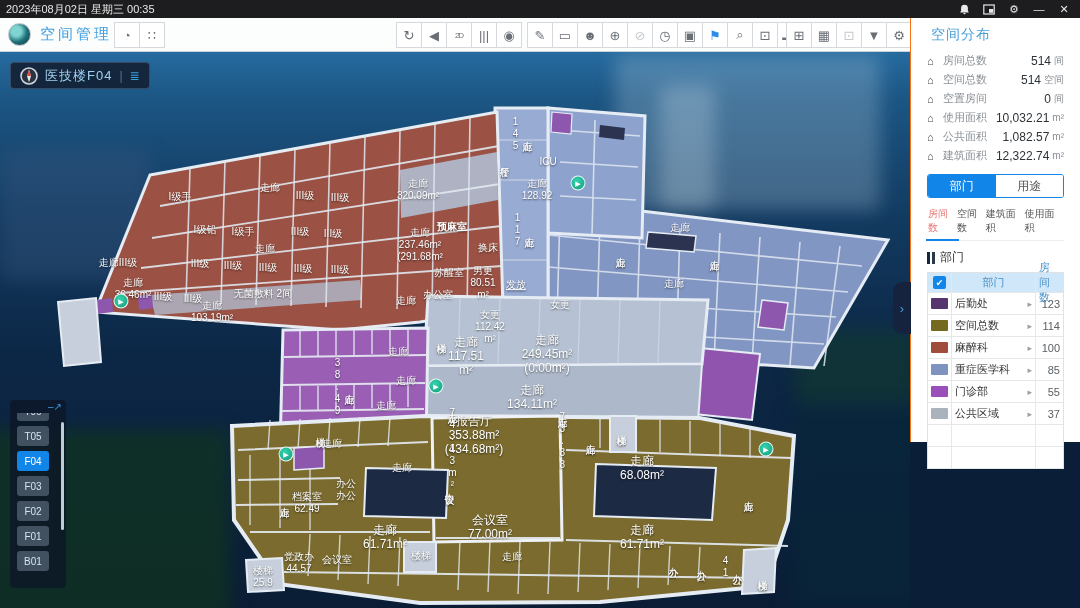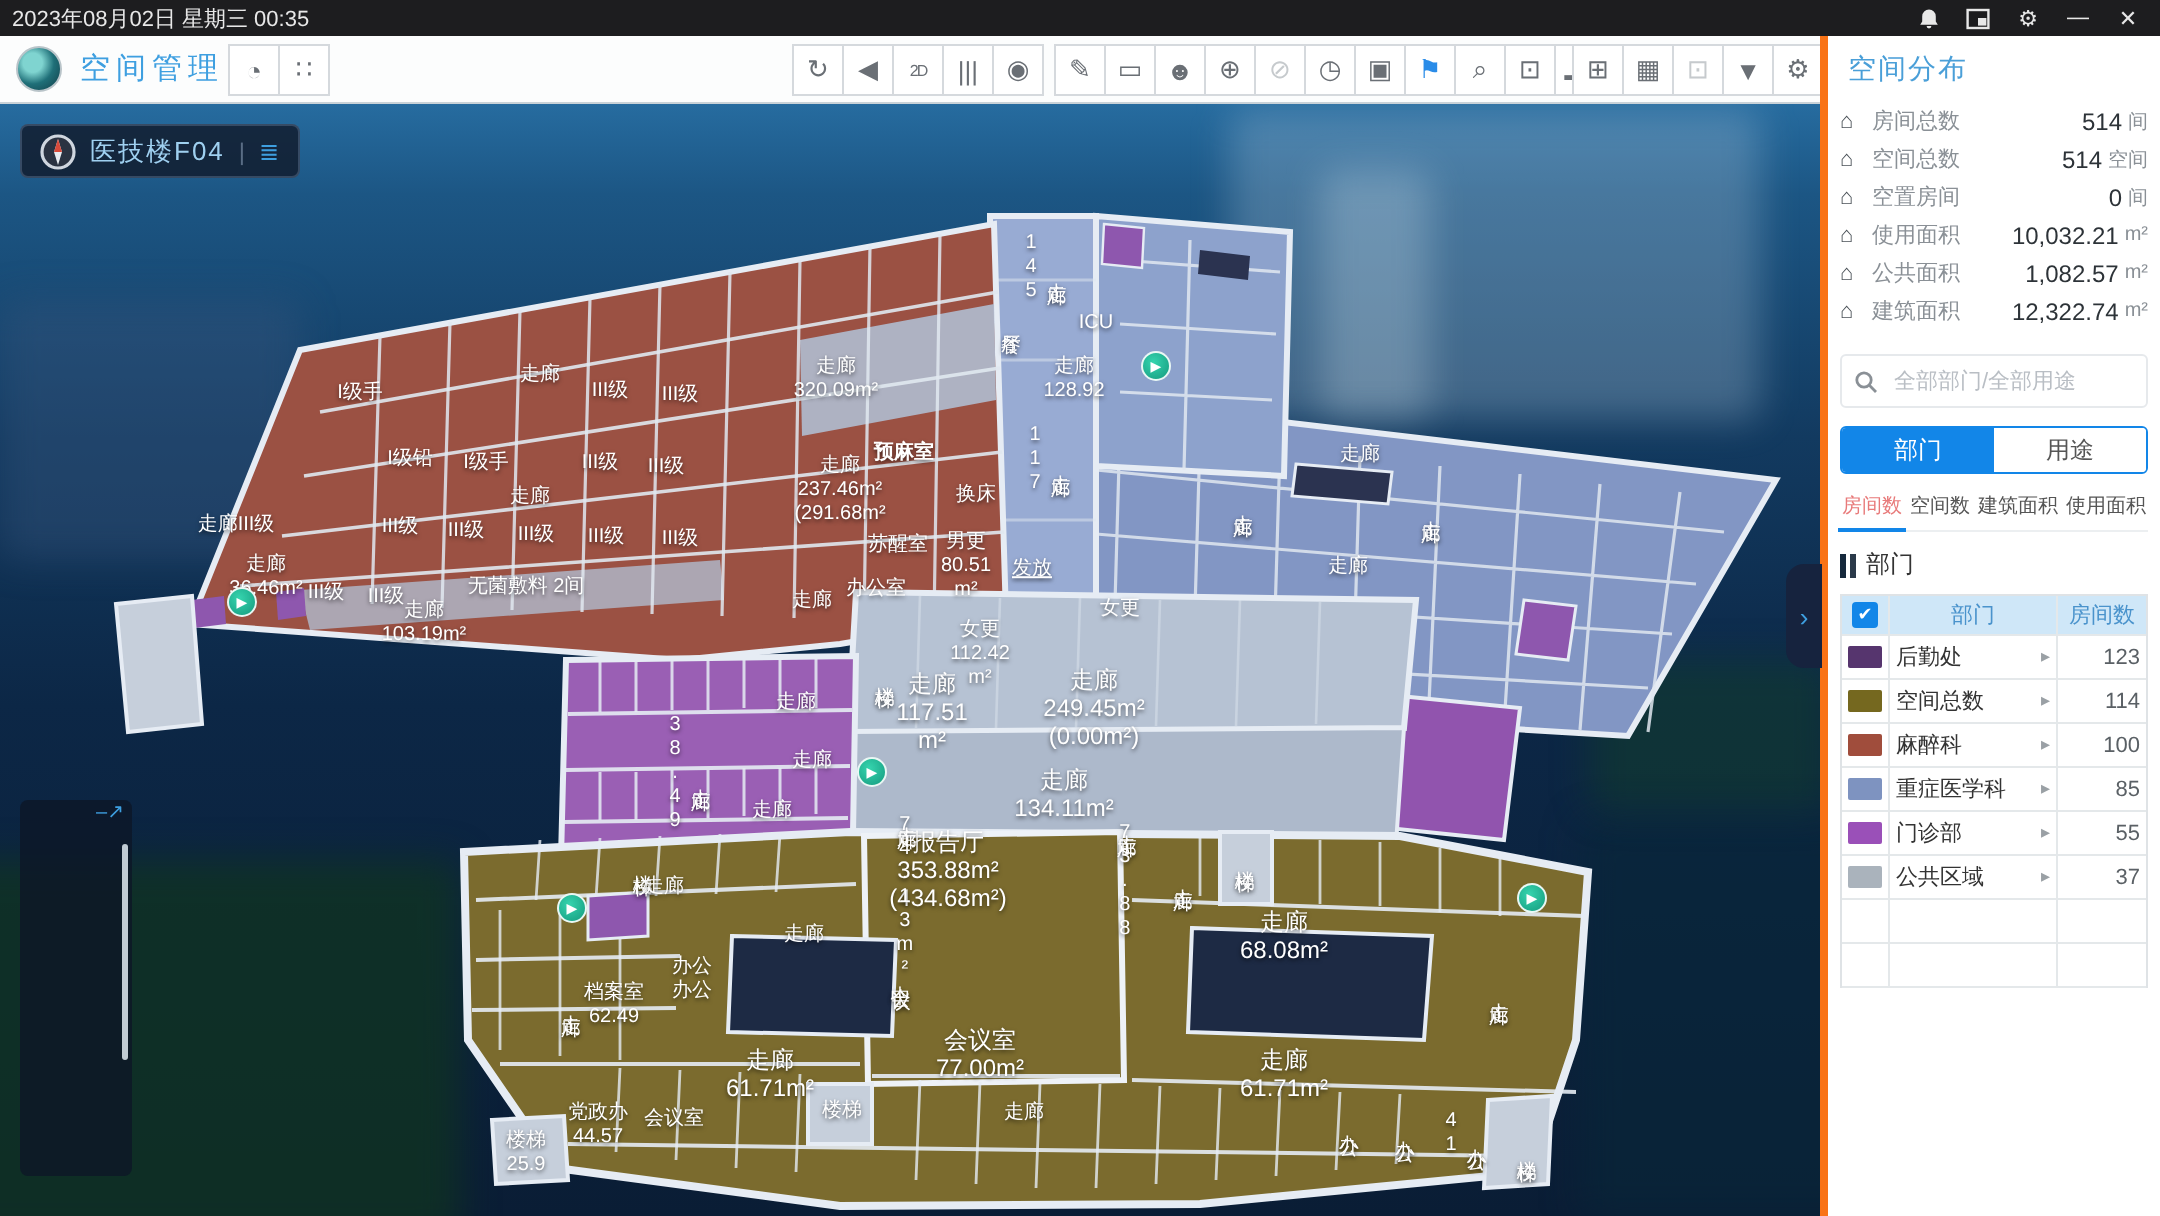--- a/index.html
+++ b/index.html
@@ -64,22 +64,22 @@
     border-radius:4px;z-index:5;padding:5px 6px 6px 7px;}
   .floors .expand{position:absolute;right:4px;top:1px;color:#3e9fe0;font-size:10px;cursor:pointer;}
   .floor-list{overflow:hidden;height:176px;display:flex;flex-direction:column;gap:5px;margin-top:8px;}
   .fl{flex:0 0 20px;width:32px;border-radius:3px;background:rgba(110,125,142,.55);color:#d4e4f2;
     font-size:10px;display:flex;align-items:center;justify-content:center;cursor:pointer;}
   .fl.cut{margin-top:-12px;}
   .fl.active{background:#1286e8;color:#fff;}
   .fscroll{position:absolute;right:2px;top:22px;width:3px;height:108px;background:rgba(225,235,242,.85);border-radius:2px;cursor:pointer;}
 
   
-  .panel{position:absolute;left:910px;top:18px;width:170px;height:590px;background:#fff;z-index:8;
-    border-left:4px solid #f97316;padding:0 6px;}
+  .panel{position:absolute;left:910px;top:18px;width:170px;height:424px;background:#fff;z-index:8;
+    border-left:1px solid #f97316;padding:0 16px;}
   .ptitle{height:33px;display:flex;align-items:center;padding-left:4px;color:#4a9fd8;font-size:14px;letter-spacing:1px;}
   .stat{height:19px;display:flex;align-items:center;font-size:11px;}
   .stat .sicon{color:#4b5258;font-size:11px;width:16px;}
   .stat .slabel{color:#8a9096;}
   .stat .sval{margin-left:auto;color:#2d3338;font-size:12px;}
   .stat .sunit{color:#8a9096;font-size:10px;margin-left:3px;}
   .searchbox{margin-top:12px;height:27px;border:1px solid #e6e9ec;border-radius:3px;display:flex;align-items:center;padding:0 6px;gap:6px;}
   .searchbox input{border:none;outline:none;flex:1;font-size:11px;color:#333;min-width:0;}
   .searchbox input::placeholder{color:#b9bec4;}
   .tabs{margin-top:9px;display:flex;height:24px;border:1px solid #1286e8;border-radius:3px;overflow:hidden;}
@@ -301,20 +301,30 @@
           <polygon points="9,2.5 11,9 7,9" fill="#d84a3a"></polygon>
         </svg>
       </span>
       <span class="btxt">医技楼F04</span>
       <span class="sep">|</span>
       <span class="layers">≣</span>
     </div>
 
     <div class="floors">
       <span class="expand">–↗</span>
+      <div class="floor-list">
+
+      <div class="fl cut">T06</div>
+          <div class="fl">T05</div>
+          <div class="fl active">F04</div>
+          <div class="fl">F03</div>
+          <div class="fl">F02</div>
+          <div class="fl">F01</div>
+          <div class="fl">B01</div>
+        </div>
       <div class="fscroll"></div>
     </div>
   </div>
 
   <div class="osbar">
     <span class="dt">2023年08月02日 星期三 00:35</span>
     <span class="wicons">
       <span>
         <svg width="11" height="11" viewBox="0 0 11 11">
             <path d="M5.5,0.8 a3.4,3.4 0 0 1 3.4,3.4 v2.6 l1,1.6 h-8.8 l1,-1.6 v-2.6 a3.4,3.4 0 0 1 3.4,-3.4 z M4.3,9 a1.2,1.2 0 0 0 2.4,0 z" fill="#e8e8e8"></path>
@@ -408,29 +418,20 @@
           <span class="sunit">m²</span>
         </div>
         <div class="stat">
           <span class="sicon">⌂</span>
           <span class="slabel">建筑面积</span>
           <span class="sval">12,322.74</span>
           <span class="sunit">m²</span>
         </div>
       </div>
 
-    <div class="searchbox">
-      <span style="display:inline-flex;">
-        <svg width="12" height="12" viewBox="0 0 12 12">
-            <circle cx="5" cy="5" r="3.6" fill="none" stroke="#8a9096" stroke-width="1.4"></circle>
-            <line x1="7.8" y1="7.8" x2="11" y2="11" stroke="#8a9096" stroke-width="1.4"></line>
-          </svg>
-      </span>
-      <input placeholder="全部部门/全部用途" style="">
-    </div>
 
     <div class="tabs">
 
     <div class="tab active">部门</div>
         <div class="tab">用途</div>
       </div>
 
     <div class="subtabs">
 
     <span class="subtab active">房间数</span>

